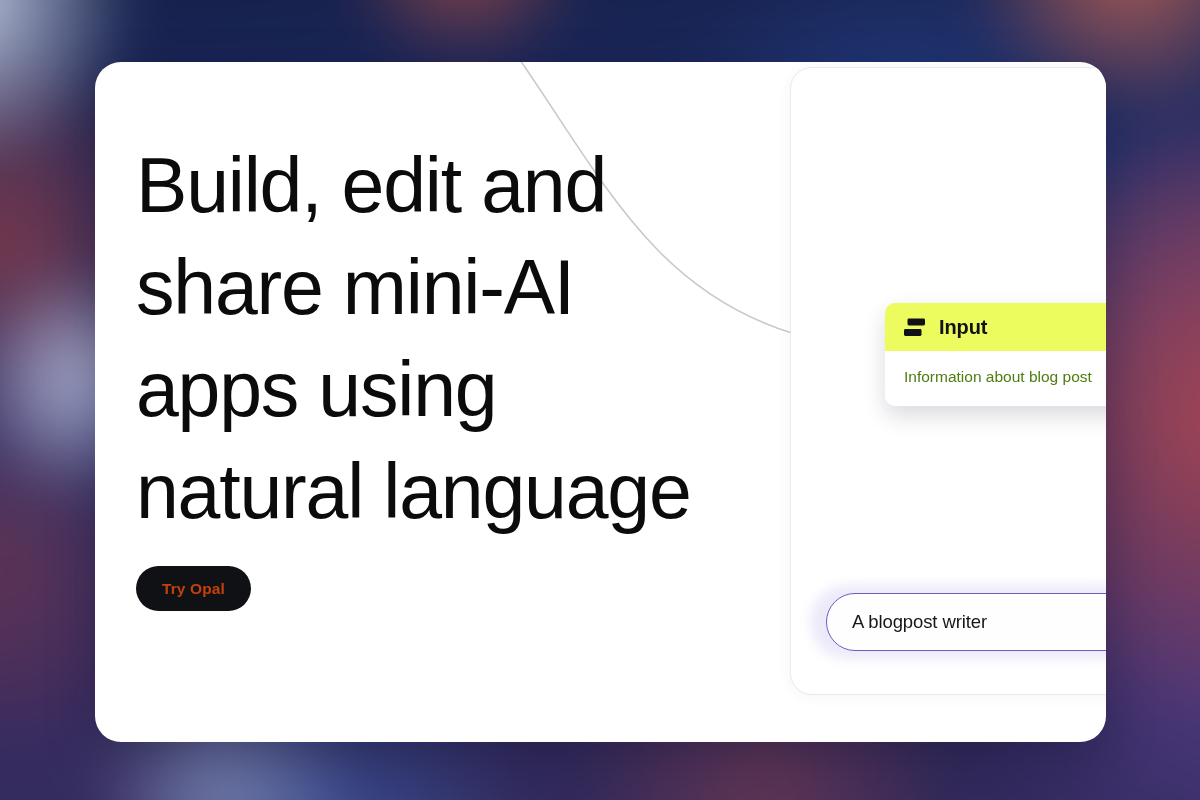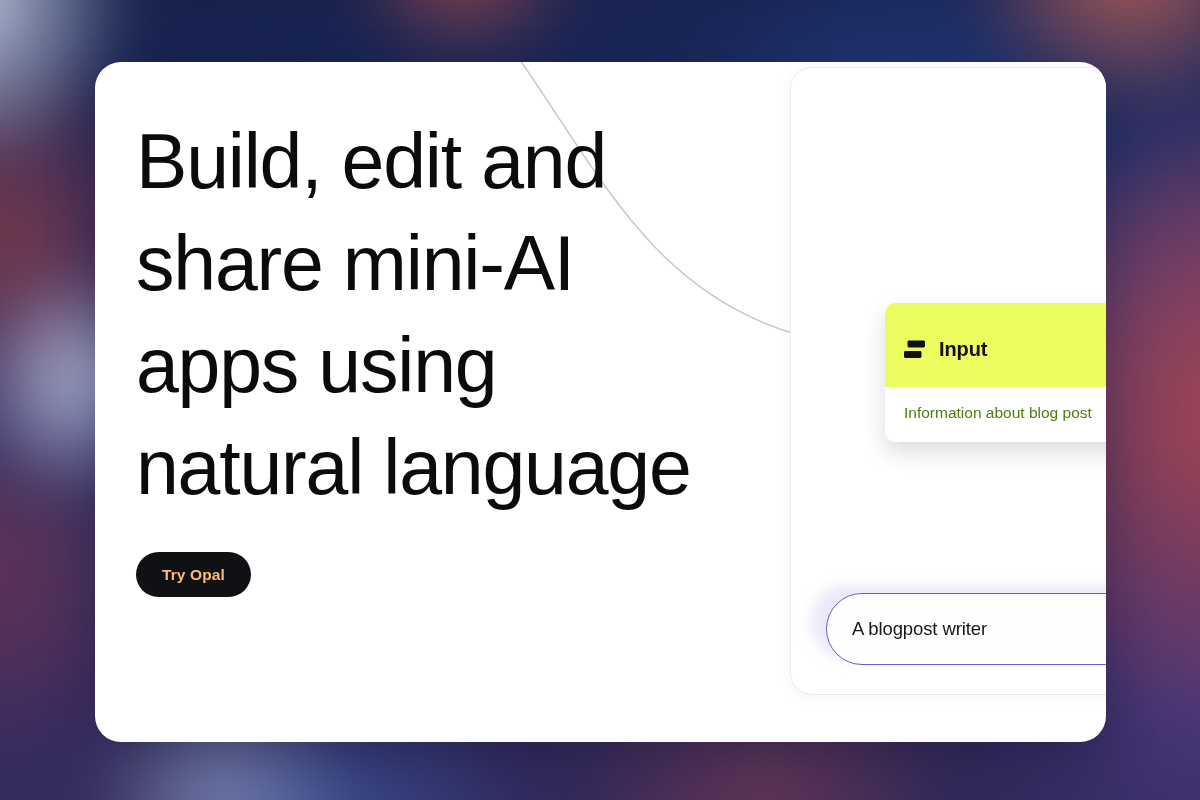--- a/index.html
+++ b/index.html
@@ -55,41 +55,41 @@
     background: #ffffff;
     border-radius: 26px;
     box-shadow: 0 18px 50px rgba(10,14,40,0.30);
     overflow: hidden;
   }
 
   
   #hero-left {
     position: absolute;
     left: 41px;
-    top: 48px;
+    top: 72px;
     width: 640px;
   }
   #headline {
     margin: 0;
     font-weight: 400;
     font-size: 77px;
     line-height: 102px;
     letter-spacing: -1.2px;
     color: #0b0b0c;
     white-space: pre-line;
   }
   #cta-button {
     display: inline-flex;
     align-items: center;
     justify-content: center;
-    margin-top: 34px;
+    margin-top: 24px;
     padding: 0 26px;
     height: 45px;
     background: #101114;
-    color: #fdba74;
+    color: #c2410c;
     font-size: 15.5px;
     font-weight: 700;
     letter-spacing: 0.1px;
     border: none;
     border-radius: 999px;
     cursor: pointer;
     font-family: "Liberation Sans", sans-serif;
   }
 
   
@@ -124,22 +124,22 @@
     width: 260px;
     border-radius: 10px;
     box-shadow: 0 10px 22px rgba(30,30,60,0.16);
     overflow: hidden;
     background: #ffffff;
   }
   #input-node-header {
     display: flex;
     align-items: center;
     gap: 14px;
-    height: 76px;
-    padding: 8px 0 0 19px;
+    height: 48px;
+    padding: 0 0 0 19px;
     background: #ecfc5f;
   }
   .node-icon {
     display: inline-block;
     width: 21px;
     height: 19px;
     flex: 0 0 auto;
   }
   #input-node-title {
     font-size: 20px;
@@ -163,21 +163,21 @@
     height: 74px;
     border-radius: 999px;
     background: #eceaf9;
     filter: blur(6px);
   }
   #prompt-field {
     position: absolute;
     left: 731px;
     top: 531px;
     width: 320px;
-    height: 72px;
+    height: 58px;
     box-sizing: border-box;
     display: flex;
     align-items: center;
     padding-left: 25px;
     background: #fefeff;
     border: 1.6px solid #6d5cc6;
     border-radius: 999px;
     font-size: 18.5px;
     color: #17171b;
     letter-spacing: -0.1px;

